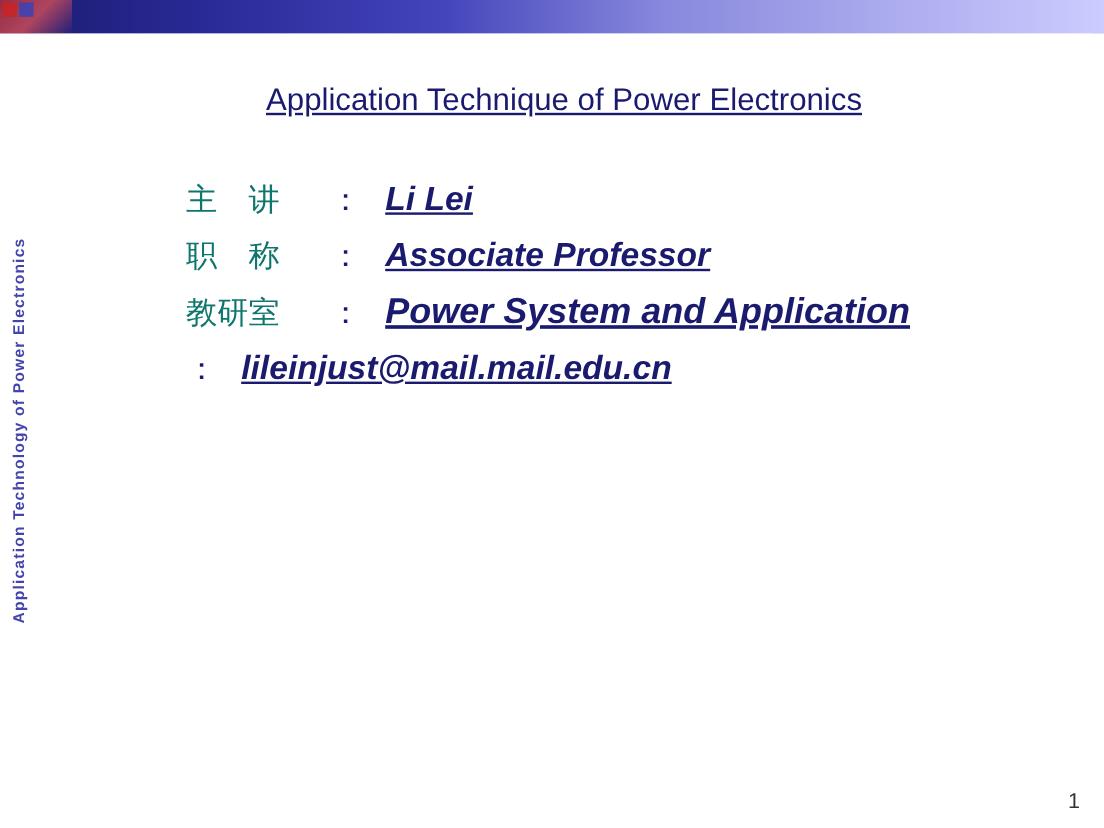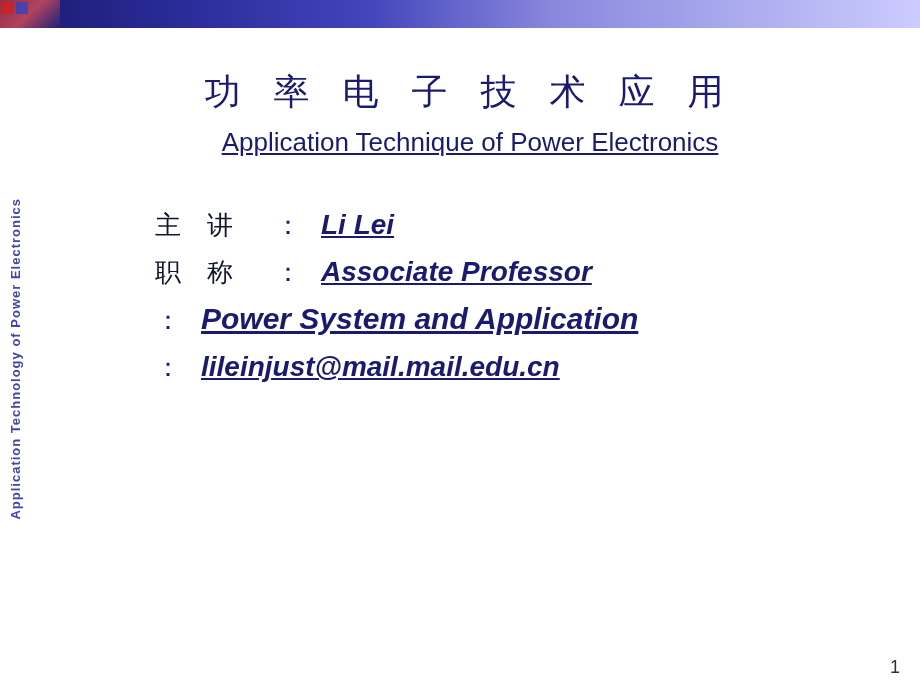--- a/index.html
+++ b/index.html
@@ -121,21 +121,21 @@
     }
 
     .info-row {
       display: flex;
       align-items: baseline;
       gap: 0;
     }
 
     .info-label {
       font-size: 26px;
-      color: #0f172a;
+      color: #0f766e;
       font-family: SimSun, '宋体', serif;
       min-width: 120px;
       font-weight: normal;
     }
 
     .info-colon {
       font-size: 26px;
       color: #1a1a6e;
       font-family: SimSun, '宋体', serif;
       margin-right: 20px;
@@ -174,39 +174,39 @@
     <div class="sq sq2"></div>
   </div>
 </div>
 
 <div class="sidebar">
   <span class="sidebar-text">Application Technology of Power Electronics</span>
 </div>
 
 <div class="main-content">
 
-  <div class="title-chinese">功 率 电 子 技 术 应 用</div>
 
   <div class="title-english">Application Technique of Power Electronics</div>
 
   <div class="info-section">
 
     <div class="info-row">
       <span class="info-label">主&nbsp;&nbsp;&nbsp;&nbsp;讲</span>
       <span class="info-colon">：</span>
       <span class="info-value">Li Lei</span>
     </div>
 
     <div class="info-row">
       <span class="info-label">职&nbsp;&nbsp;&nbsp;&nbsp;称</span>
       <span class="info-colon">：</span>
       <span class="info-value">Associate Professor</span>
     </div>
 
     <div class="info-row">
+      <span class="info-label">教研室</span>
       <span class="info-colon">：</span>
       <span class="info-value large">Power System and Application</span>
     </div>
 
     <div class="info-row">
       <span class="info-colon">：</span>
       <span class="info-value">lileinjust@mail.mail.edu.cn</span>
     </div>
 
   </div>

